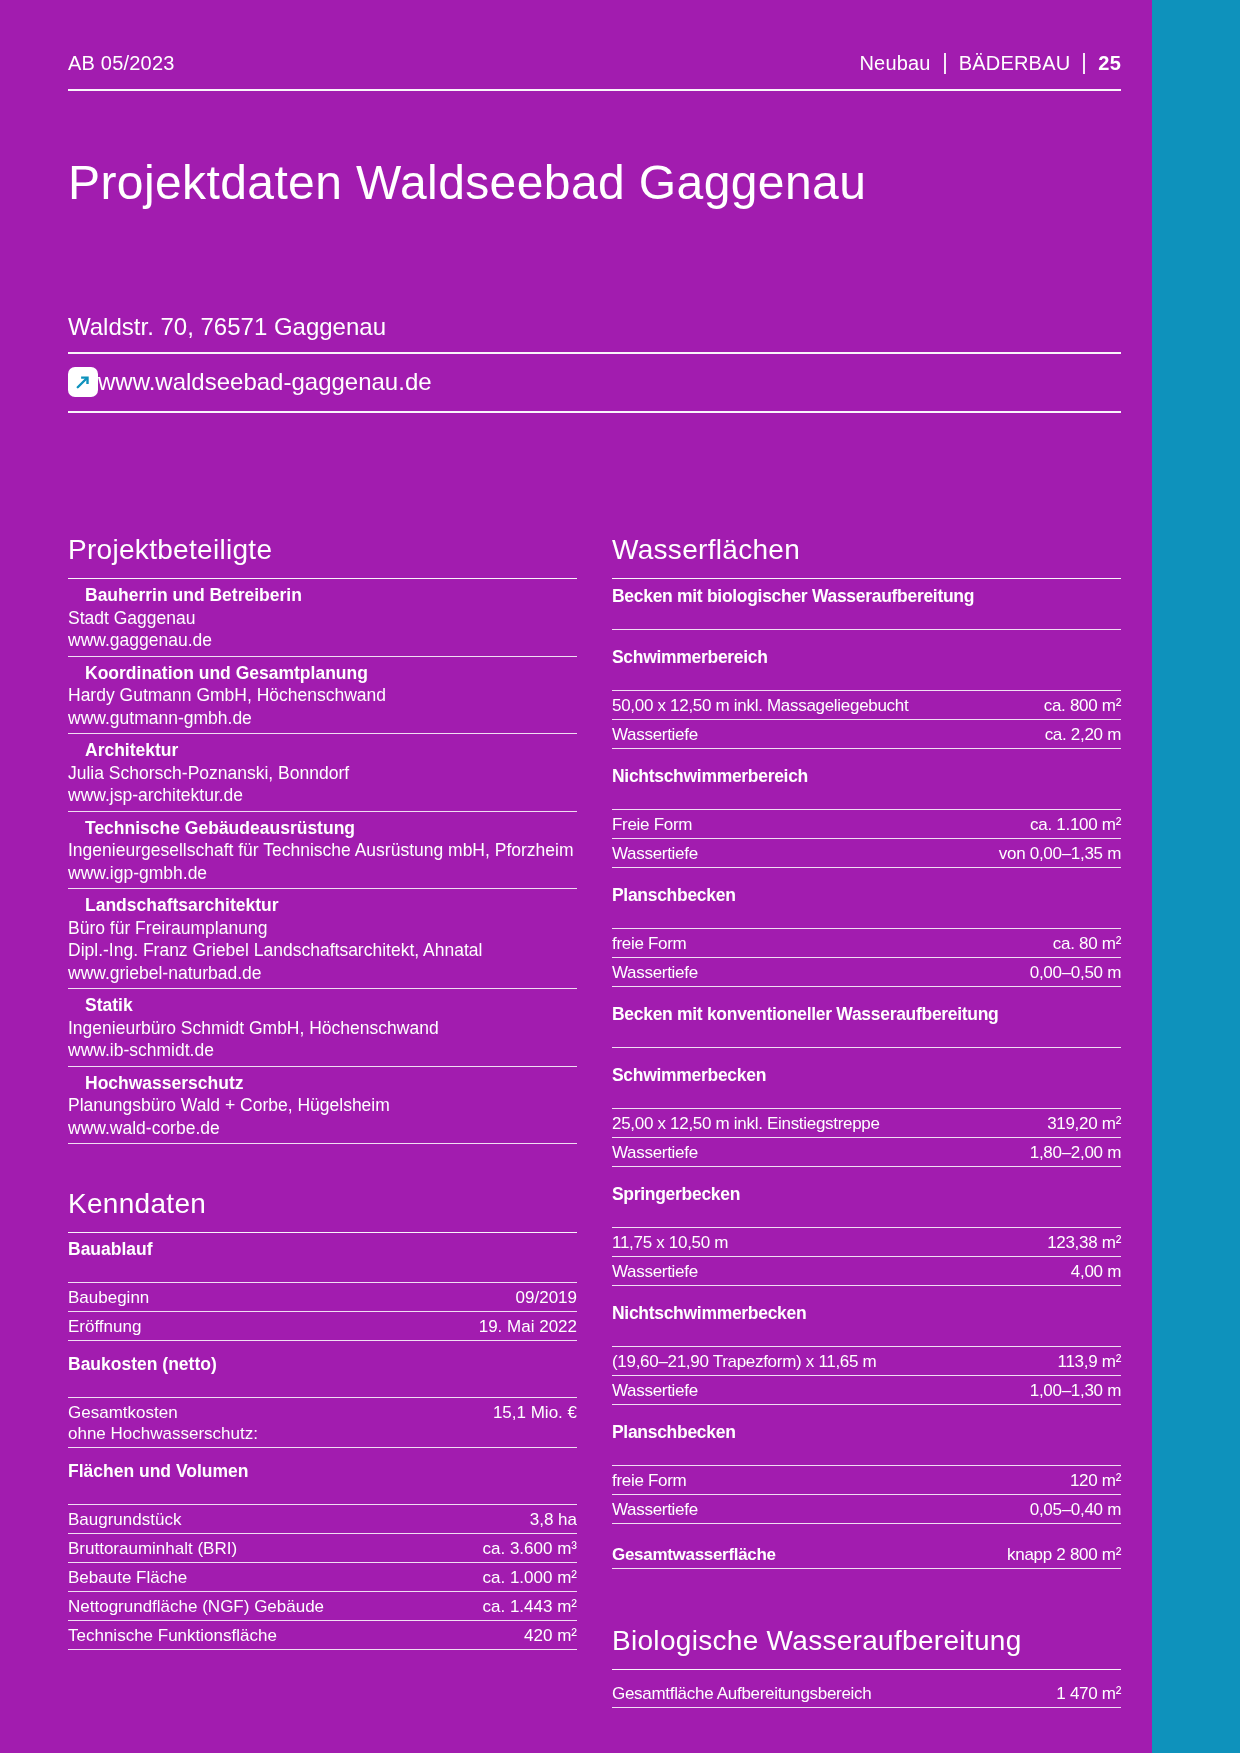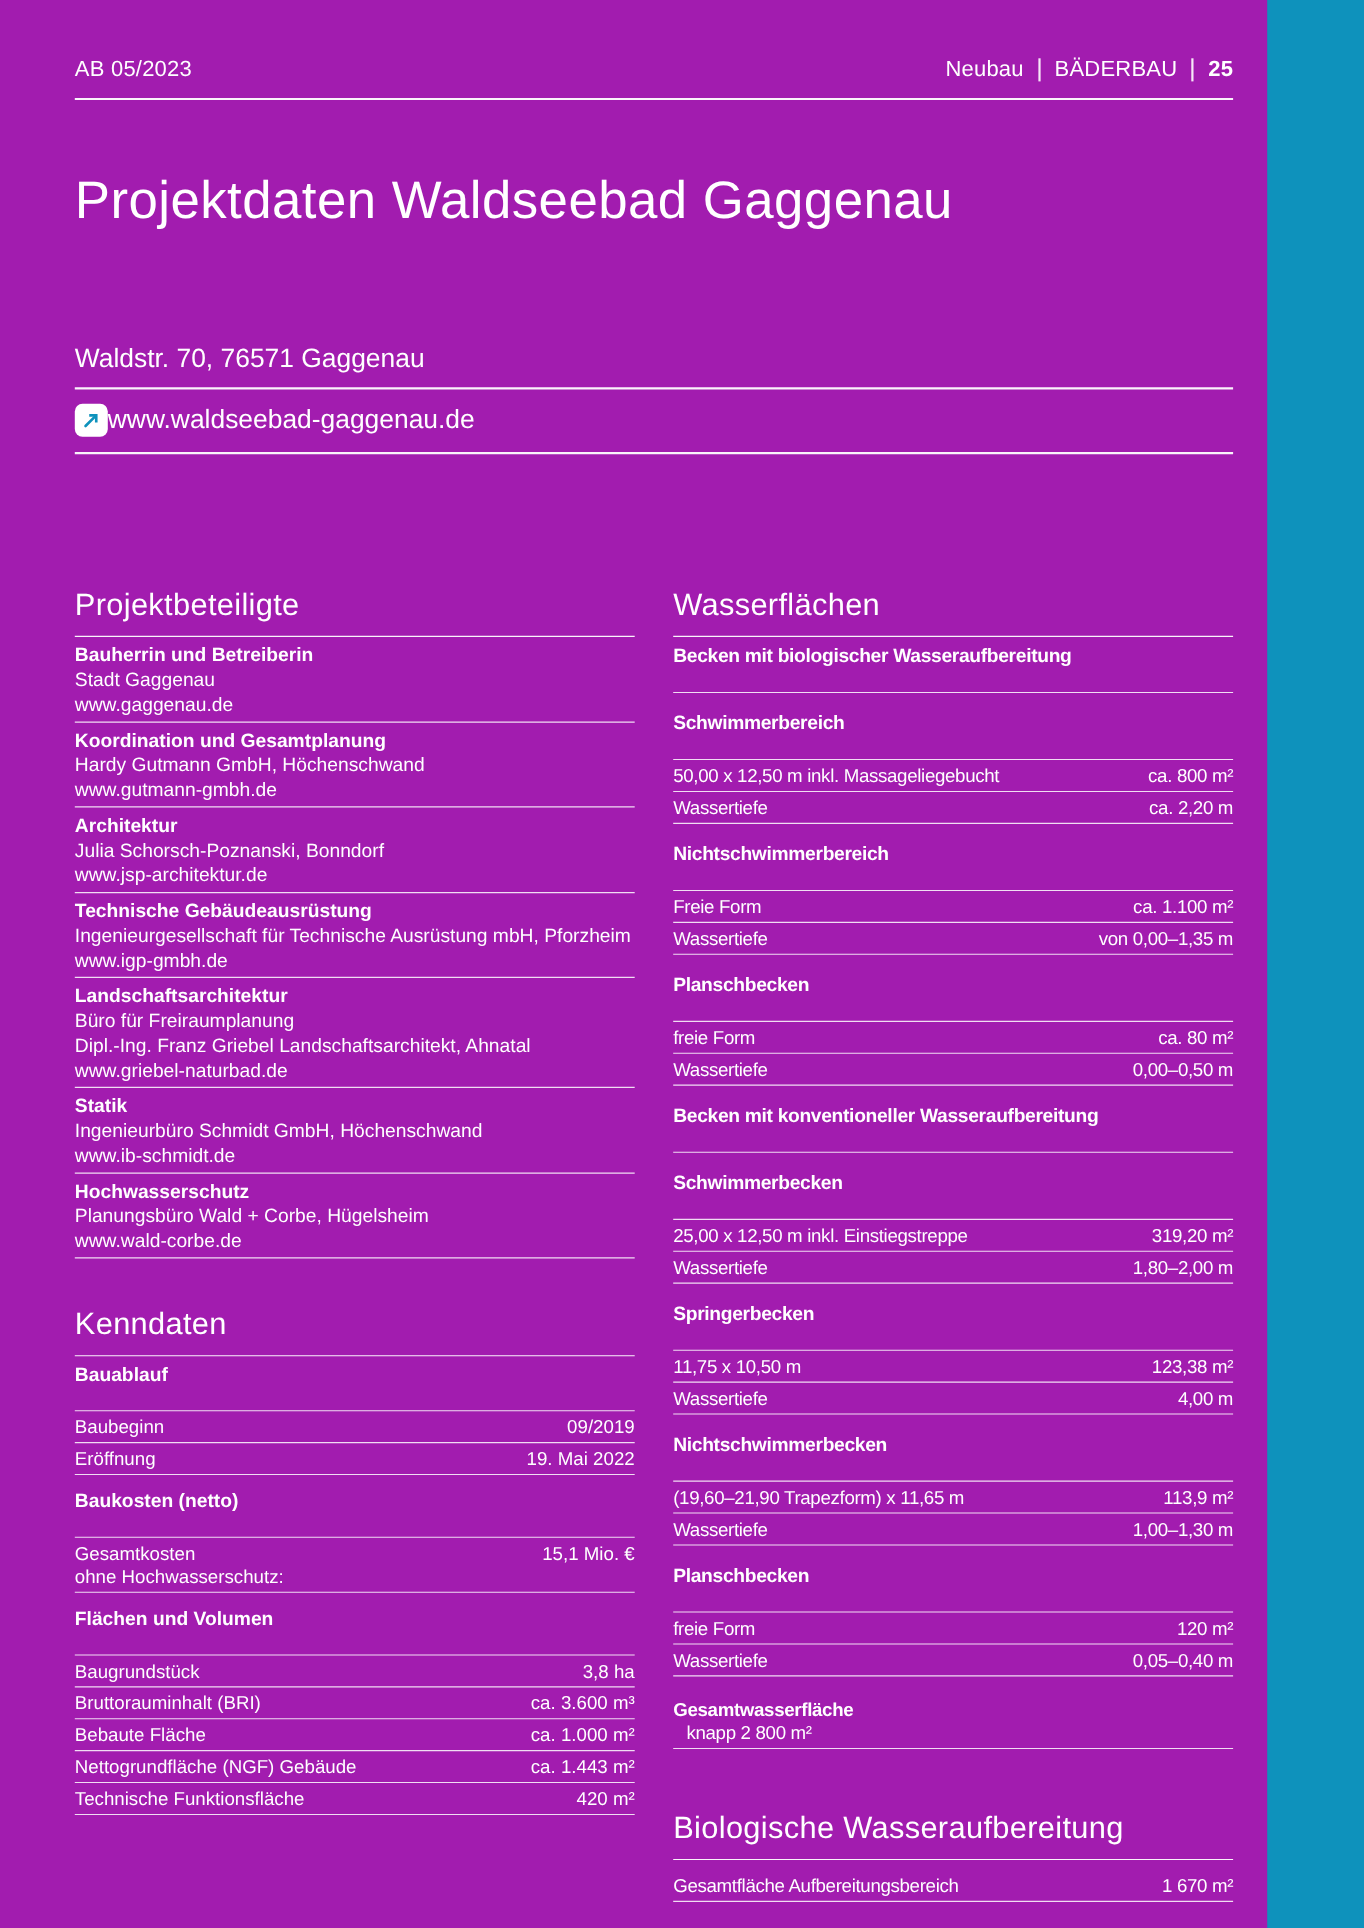--- a/index.html
+++ b/index.html
@@ -50,39 +50,39 @@
     font-size:28px; font-weight:300; letter-spacing:.3px;
     padding-bottom:12px; border-bottom:1.5px solid rgba(255,255,255,.95);
   }
 
   
   .group {
     padding:5px 0 4px;
     border-bottom:1px solid rgba(255,255,255,.85);
     font-size:17.5px; line-height:22.5px;
   }
-  .group-role { font-weight:700; display:block; }
+  .group-role { font-weight:700; display:block;margin-left:17px; }
   .group-line { display:block; }
 
   
   .tbl-head {
     font-size:17.5px; font-weight:700; line-height:21px;
     margin-top:13px; padding-bottom:22px;
     border-bottom:1px solid rgba(255,255,255,.85);
   }
   .tbl-head.first { margin-top:6px; }
   .row {
     display:flex; justify-content:space-between; align-items:flex-start;
     font-size:17px; line-height:21px;
     padding:4px 0 3px;
     border-bottom:1px solid rgba(255,255,255,.85);
   }
   .row .value { text-align:right; white-space:nowrap; padding-left:12px; }
   .row .label2 { display:block; }
-  .row.total { margin-top:16px;flex-direction:column; }
+  .row.total { margin-top:16px; }
   .row.total .label { font-weight:700; }
 
   
   .condensed, .condensed .row, .condensed .tbl-head { letter-spacing:-0.3px; }
   .condensed .tbl-head { margin-top:17px; }
   .condensed .tbl-head.first { margin-top:7px; }
 
   .bio-heading { margin-top:56px; }
   .bio-row { margin-top:9px; }
 </style>
@@ -280,19 +280,19 @@
         </div>
 
         <div class="row total">
           <span class="label">Gesamtwasserfläche</span>
           <span class="value">knapp 2 800 m²</span>
         </div>
 
         <div class="col-heading bio-heading">Biologische Wasseraufbereitung</div>
         <div class="row bio-row">
           <span class="label">Gesamtfläche Aufbereitungsbereich</span>
-          <span class="value">1 670 m²</span>
+          <span class="value">1 470 m²</span>
         </div>
       </div>
 
     </div>
   </div>
 </div>
 
 </body></html>

